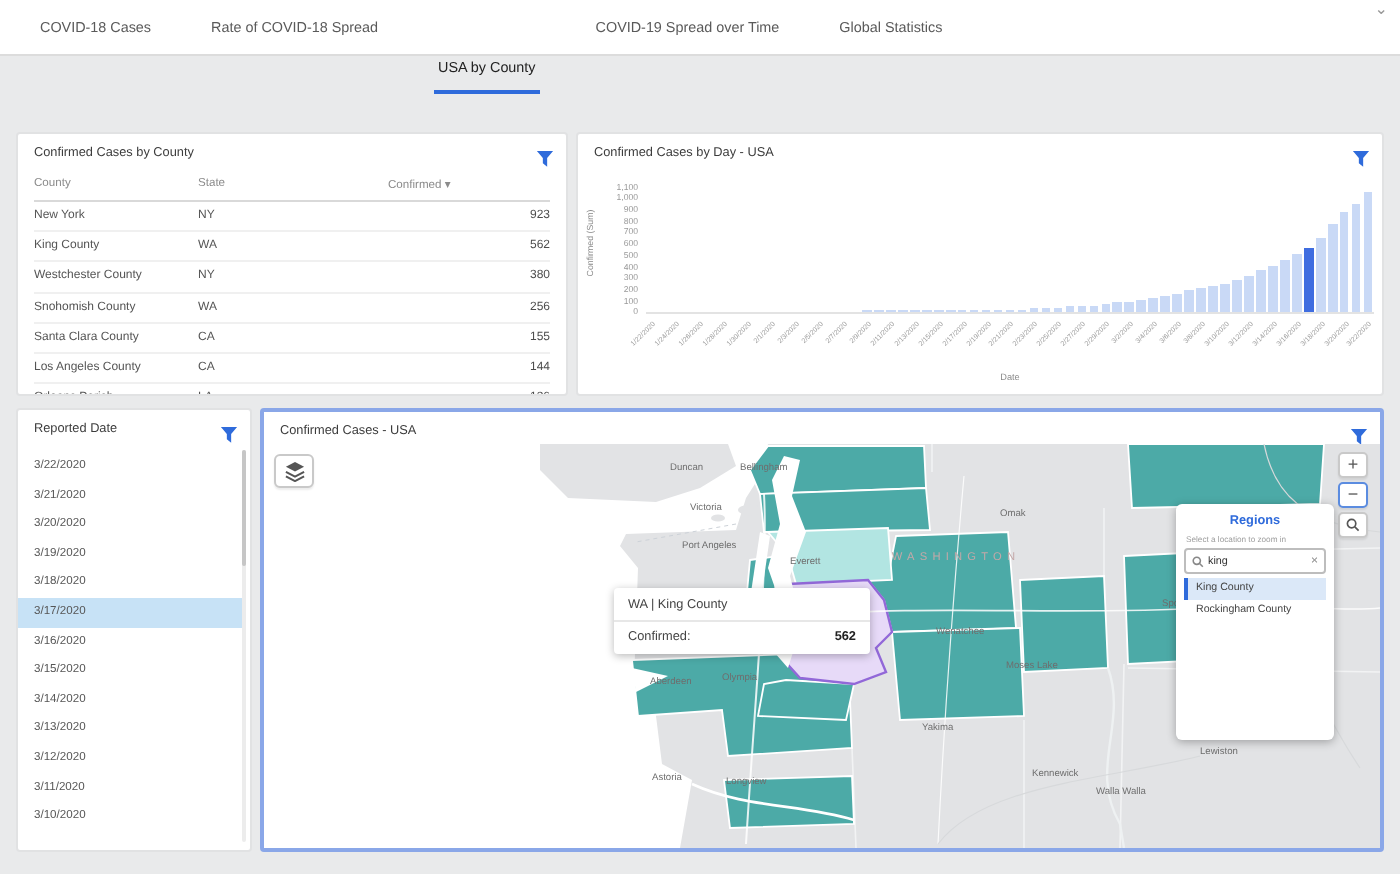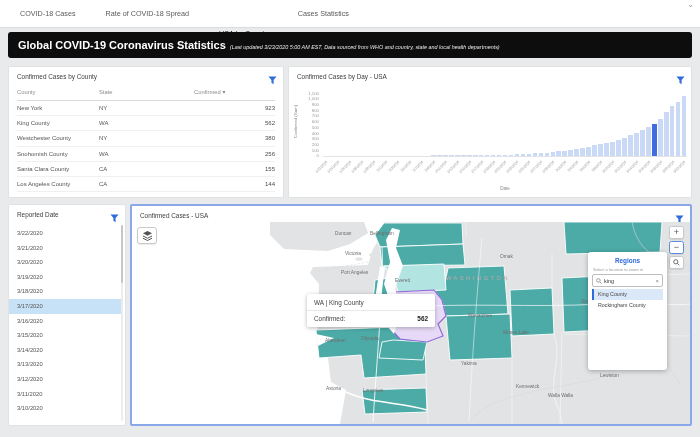--- a/index.html
+++ b/index.html
@@ -88,29 +88,26 @@
 </head>
 <body>
 
 <div class="screen">
 
   <div class="tabbar">
     <div class="tabs">
         <div class="tab">COVID-18 Cases</div>
         <div class="tab">Rate of COVID-18 Spread</div>
         <div class="tab sel">USA by County</div>
-        <div class="tab">Cases Statistics</div>
+        <div class="tab">COVID-19 Spread over Time</div>
+        <div class="tab">Global Statistics</div>
       </div>
     <div class="tab-chevron">⌄</div>
   </div>
 
-  <div class="banner">
-    <span class="banner-title">Global COVID-19 Coronavirus Statistics</span>
-    <span class="banner-sub">(Last updated 3/23/2020 5:00 AM EST, Data sourced from WHO and country, state and local health departments)</span>
-  </div>
 
   <div class="card" id="card-table">
     <div class="card-head">
       <span class="card-title">Confirmed Cases by County</span>
       <span class="funnel">
         <svg viewBox="0 0 10 10">
             <path d="M0.5 0.5 H9.5 L6.2 4.4 V9.3 L3.8 7.4 V4.4 Z"></path>
           </svg>
       </span>
     </div>

